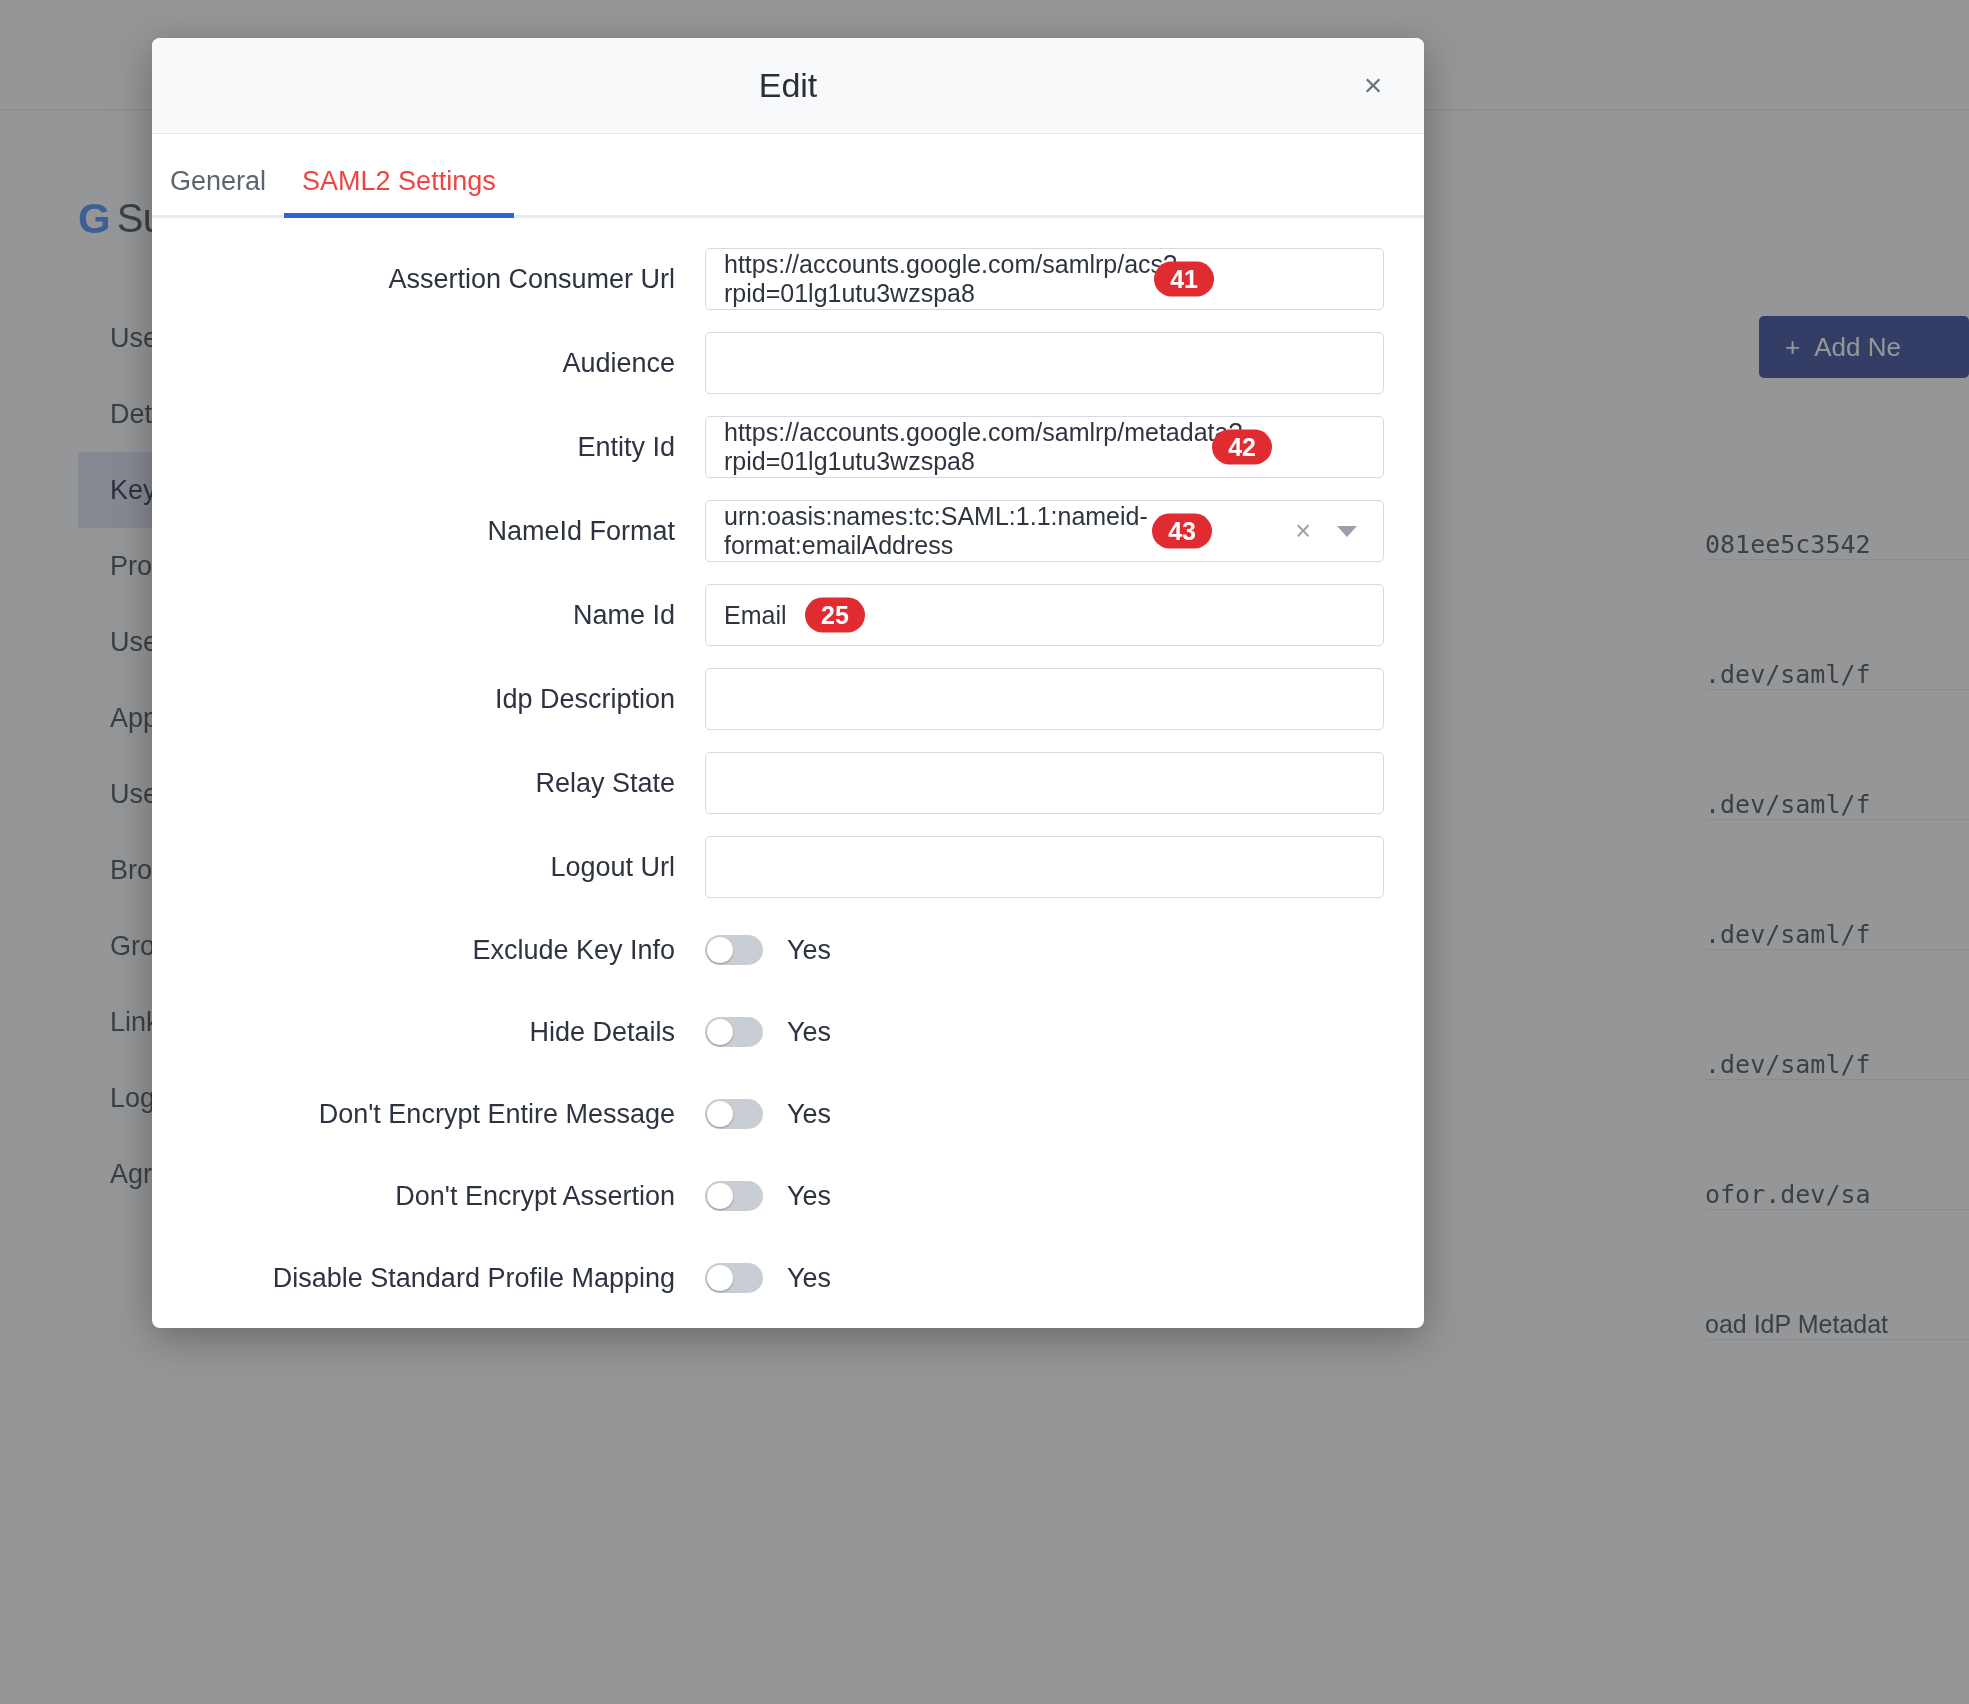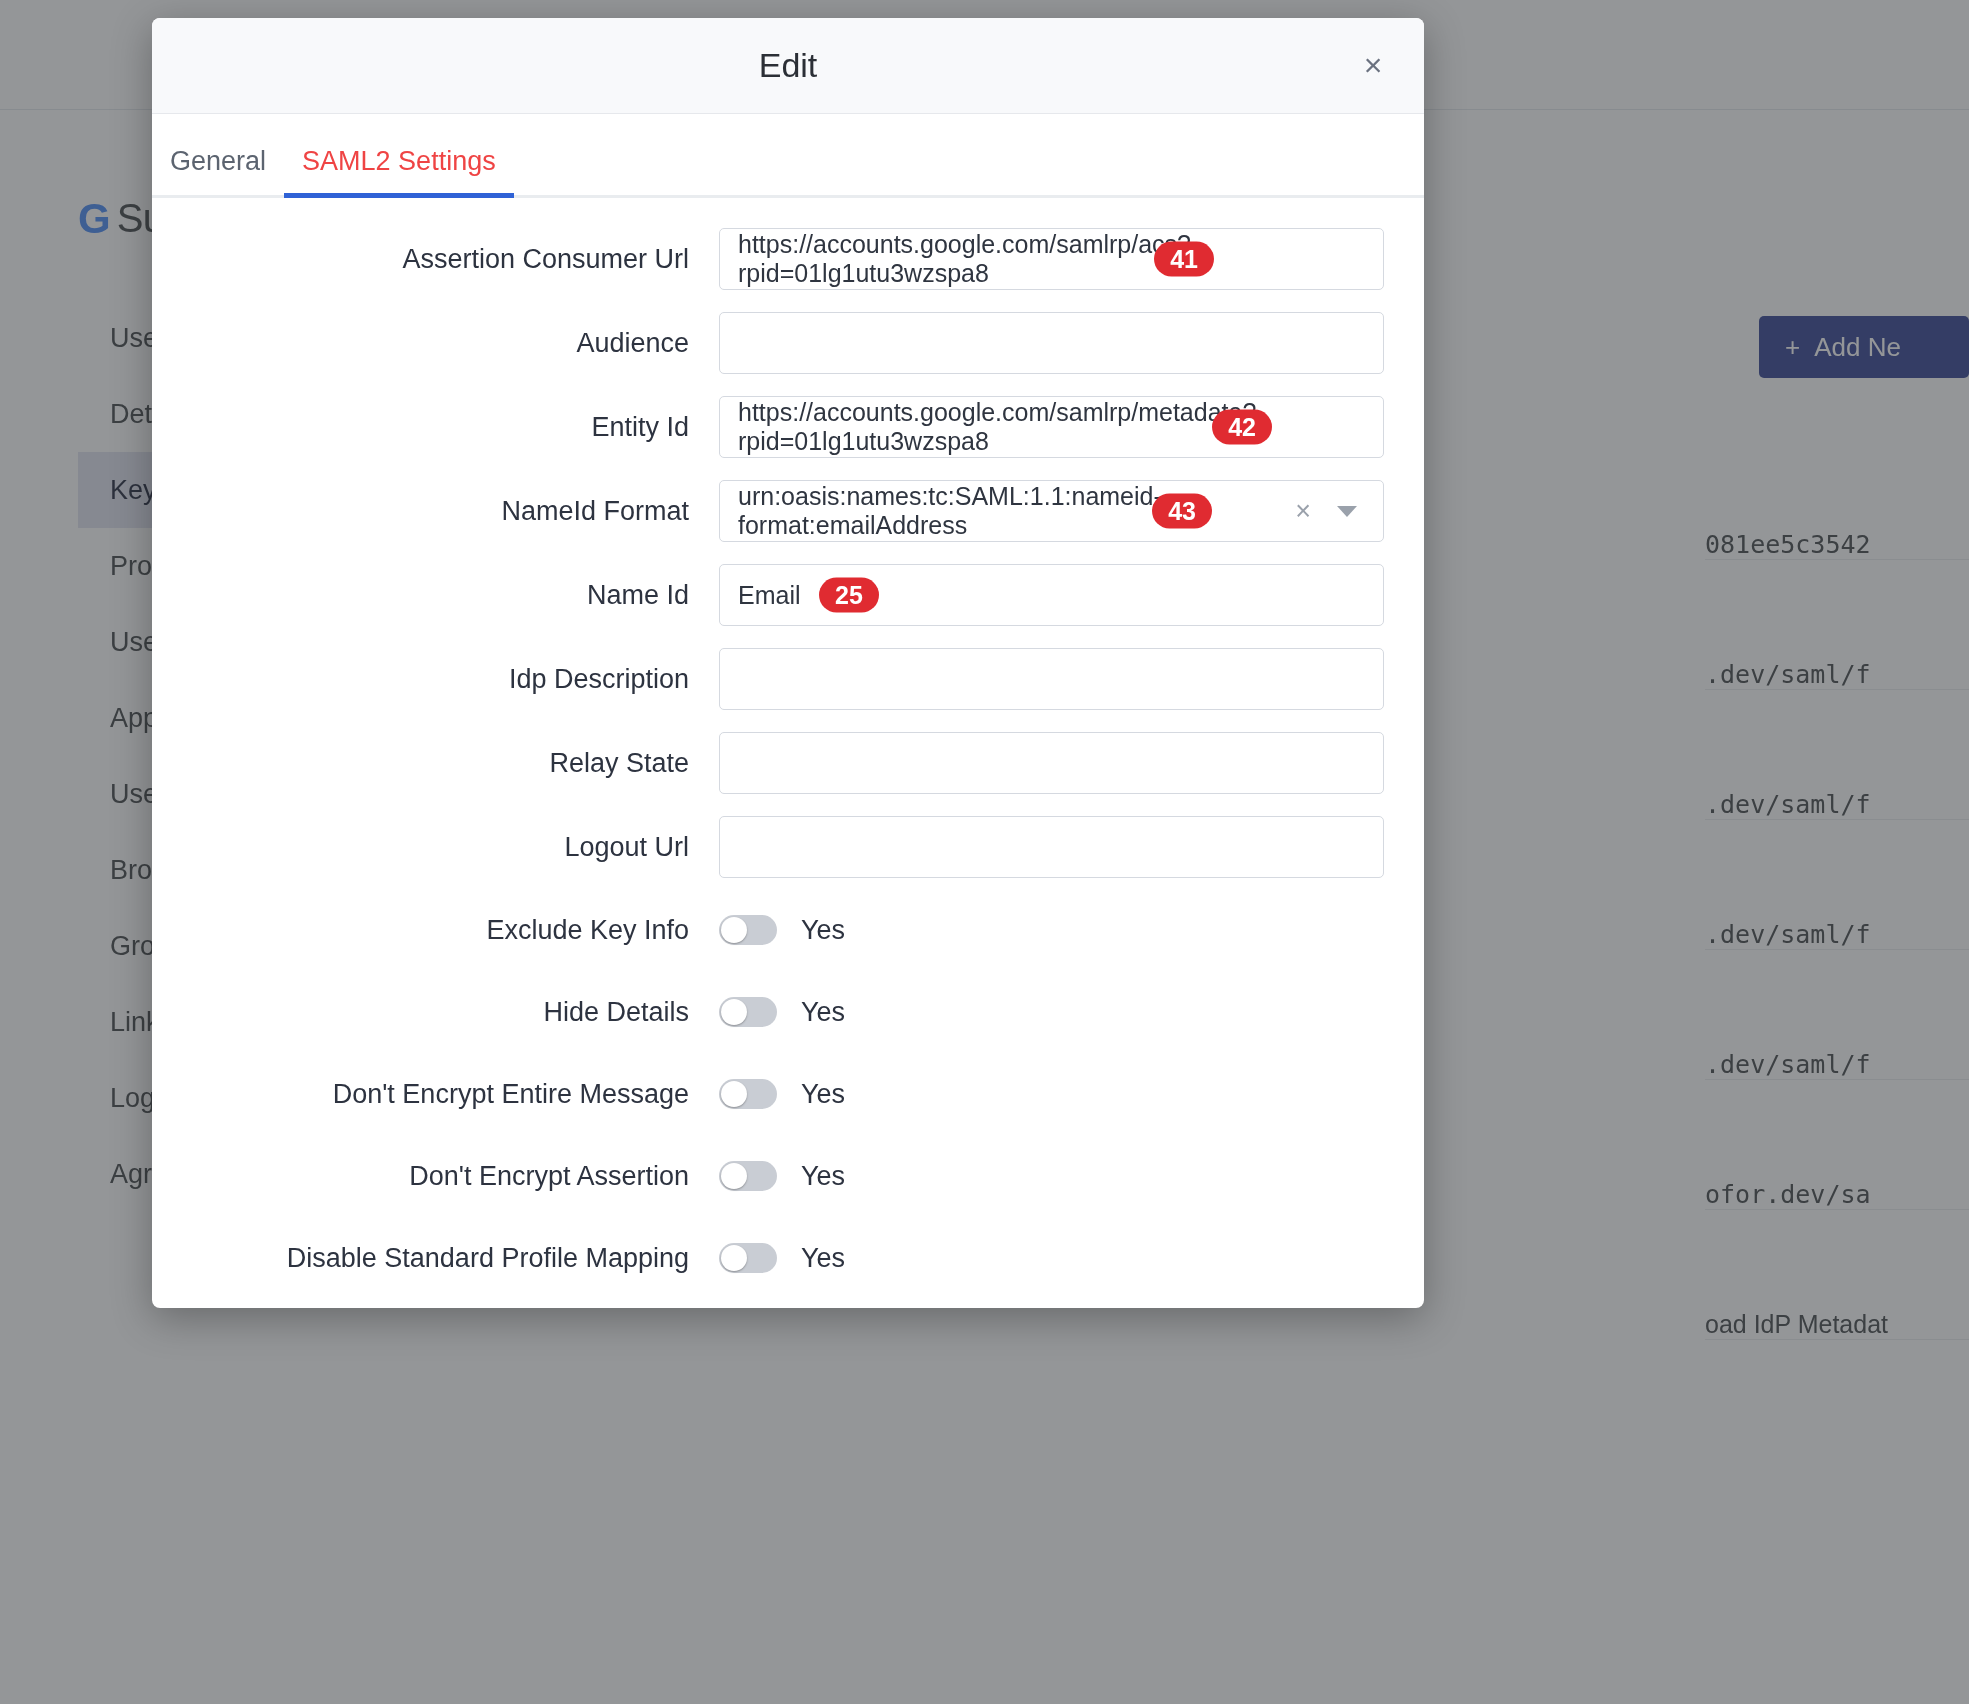--- a/index.html
+++ b/index.html
@@ -66,21 +66,21 @@
 
   
   #overlay {
     position: absolute; inset: 0;
     background: rgba(60, 64, 67, 0.55);
   }
 
   
   #modal {
     position: absolute;
-    left: 152px; top: 18px;
+    left: 152px; top: 38px;
     width: 1272px; height: 1290px;
     background: #ffffff;
     border-radius: 8px;
     box-shadow: 0 10px 40px rgba(0,0,0,0.3);
     overflow: hidden;
   }
   #modal-header {
     position: relative;
     height: 96px;
     background: #f8f9fb;
@@ -113,21 +113,21 @@
     color: #ef4444;
     margin-top: 16px;
   }
   .tab.active::after {
     content: "";
     position: absolute; left: 0; right: 0; bottom: -3px;
     height: 5px; background: #2f62d6;
   }
 
   #form {
-    padding: 30px 22px 0 22px;
+    padding: 30px 22px 0 8px;
   }
   .field-row {
     display: flex; align-items: center;
     margin-bottom: 22px;
     min-height: 60px;
   }
   .field-label {
     width: 545px;
     text-align: right;
     padding-right: 30px;

